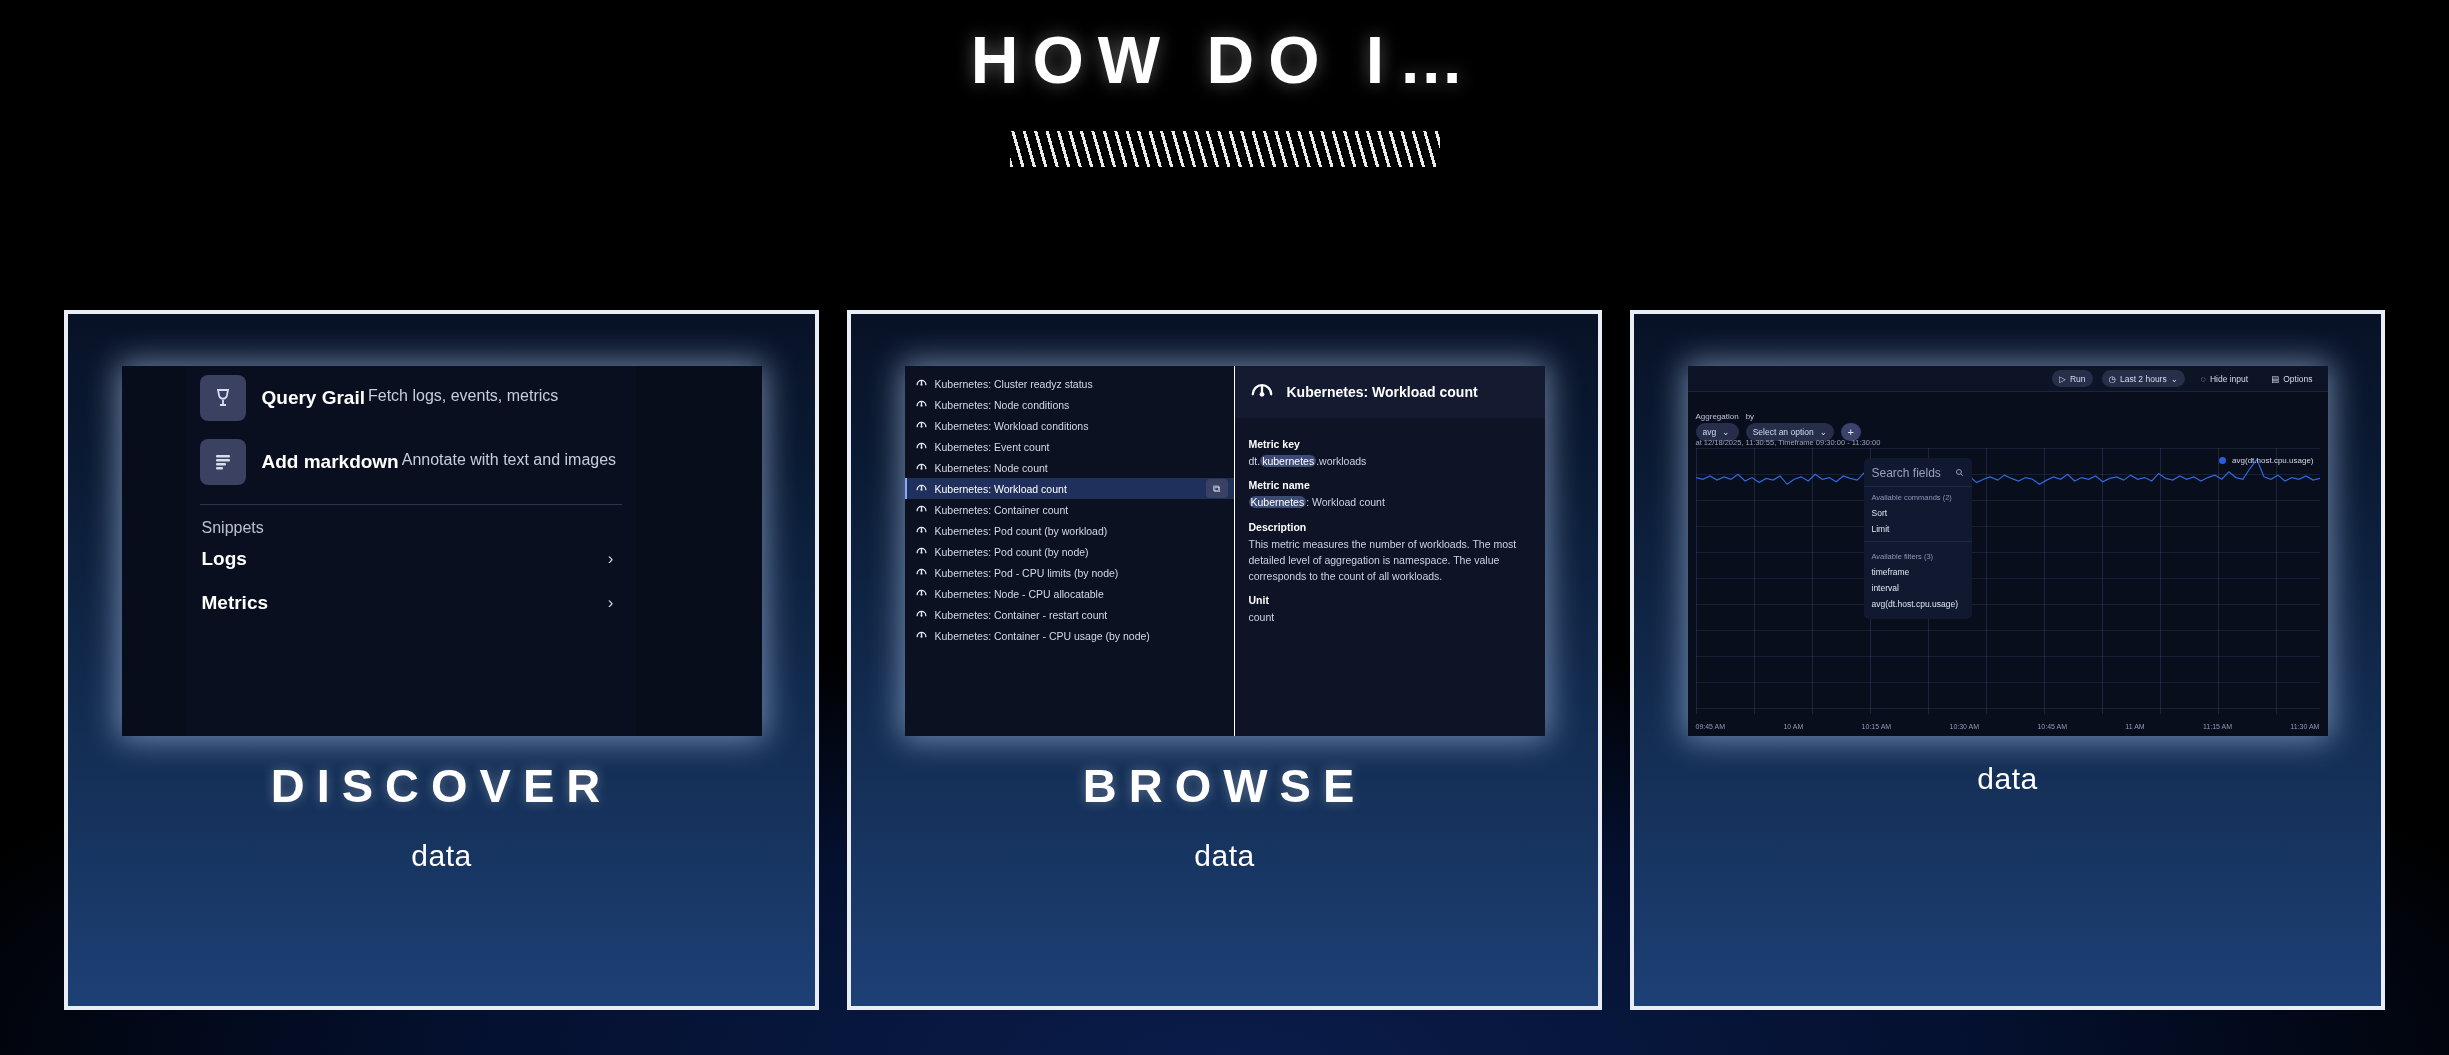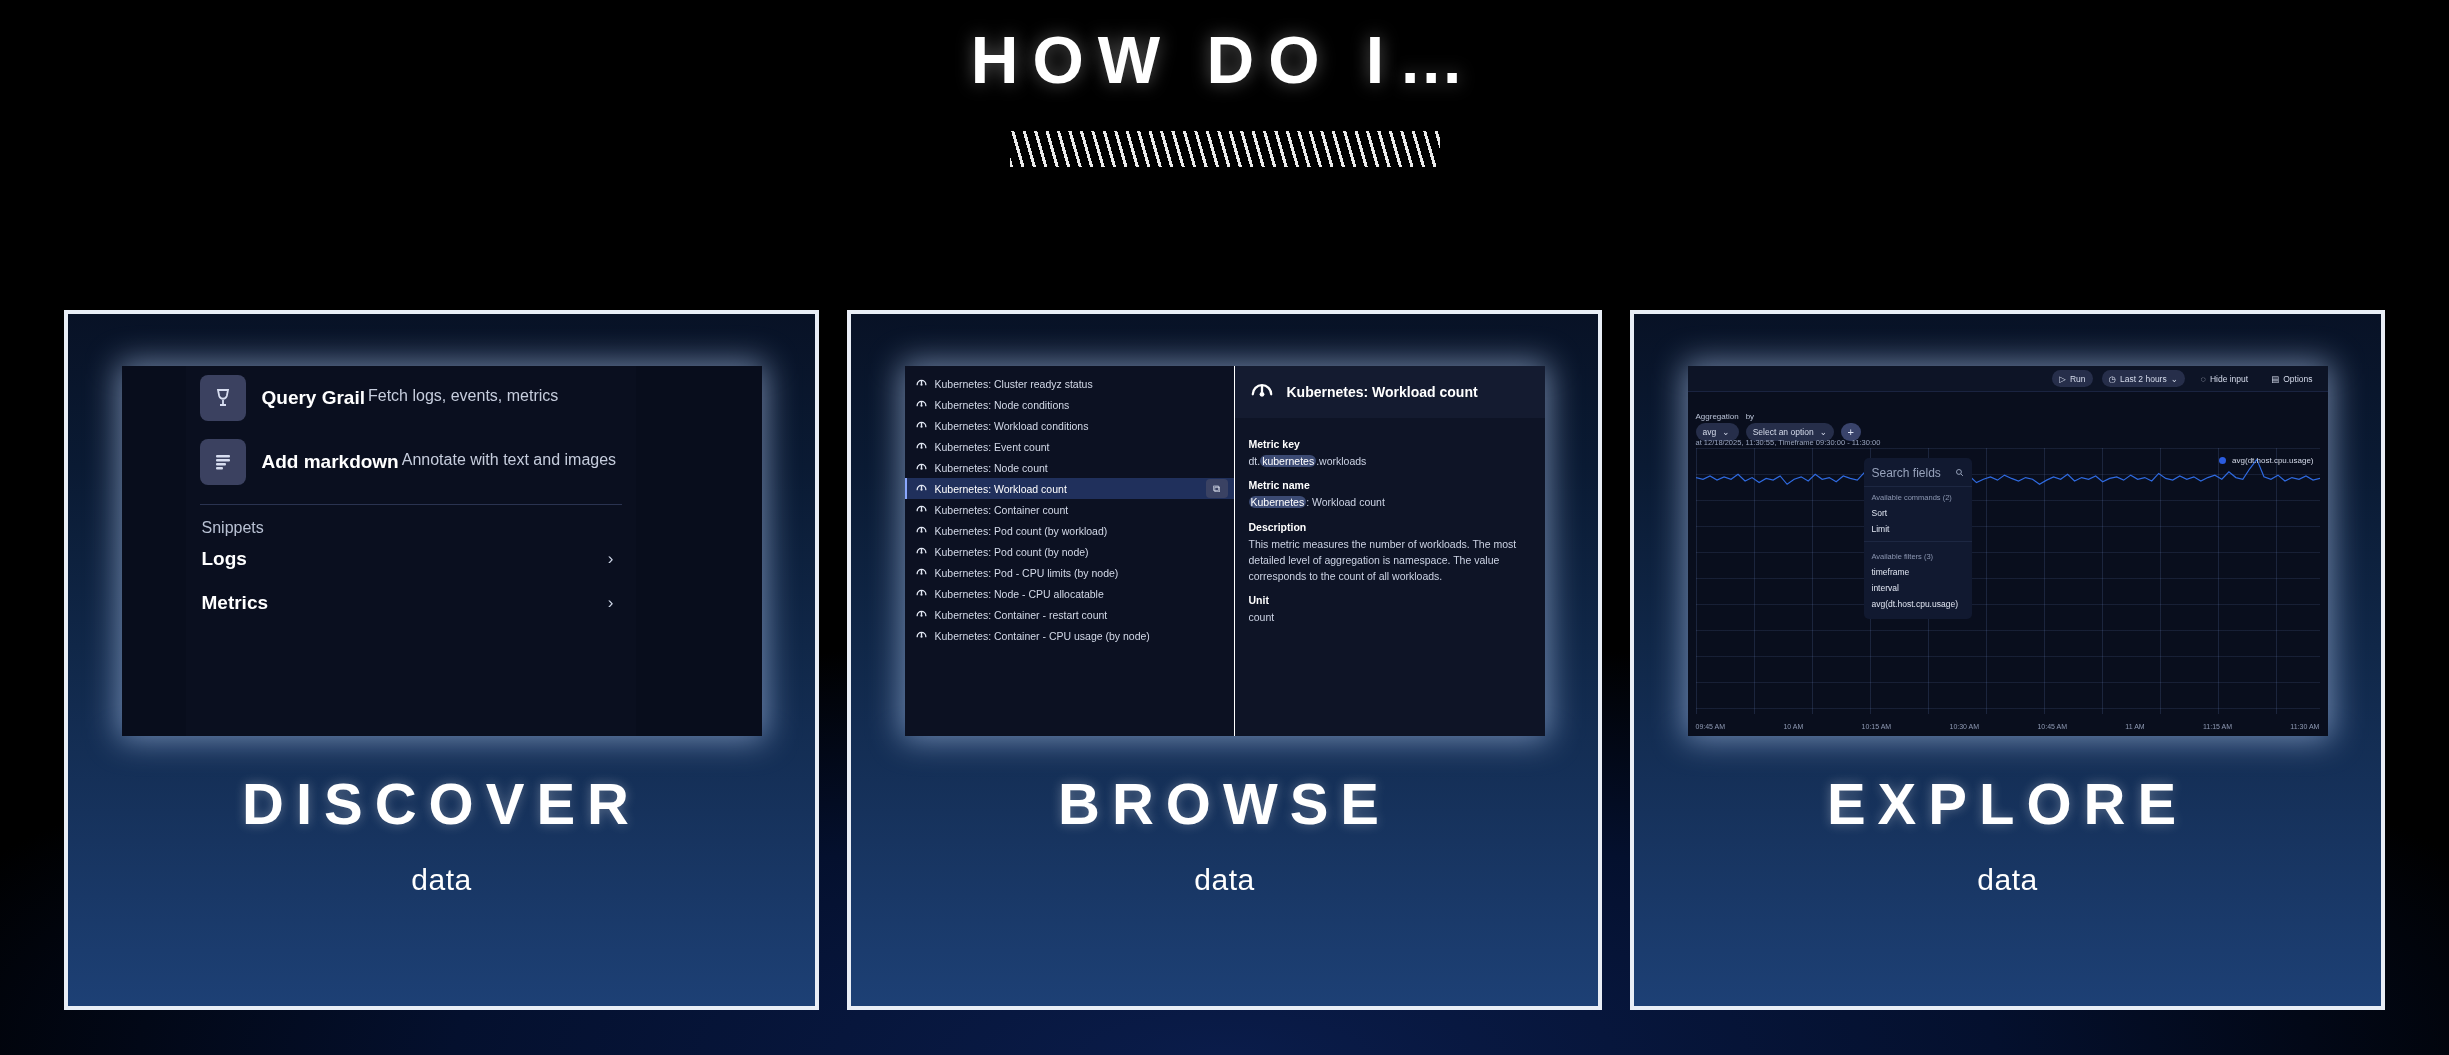--- a/index.html
+++ b/index.html
@@ -203,22 +203,22 @@
   .dd-opt{ color:#e2e7f3; font-size:8.5px; padding:3px 8px; }
   .dd-sep{ height:1px; background:#1d2742; margin:4px 0; }
   .ex-xaxis{
     position:absolute; left:8px; right:8px; bottom:6px;
     display:flex; justify-content:space-between;
     color:#8f9ab4; font-size:7px;
   }
 
   
   .card-title{
-    margin-top:34px;
-    color:#ffffff; font-size:58px; font-weight:bold;
+    margin-top:22px;
+    color:#ffffff; font-size:47px; font-weight:bold;
     letter-spacing:12px; white-space:nowrap;
     text-shadow:0 0 12px rgba(255,255,255,.3);
   }
   .card-sub{
     margin-top:26px; color:#ffffff; font-size:30px; letter-spacing:.5px;
   }
 </style>
 </head>
 <body>
 
@@ -510,18 +510,17 @@
               <span>10:15 AM</span>
               <span>10:30 AM</span>
               <span>10:45 AM</span>
               <span>11 AM</span>
               <span>11:15 AM</span>
               <span>11:30 AM</span>
             </div>
 
         </div>
       </div>
-      <div class="card-title">EXPLORE</div>
       <div class="card-sub">data</div>
     </div>
 
   </div>
 </div>
 
 </body></html>

